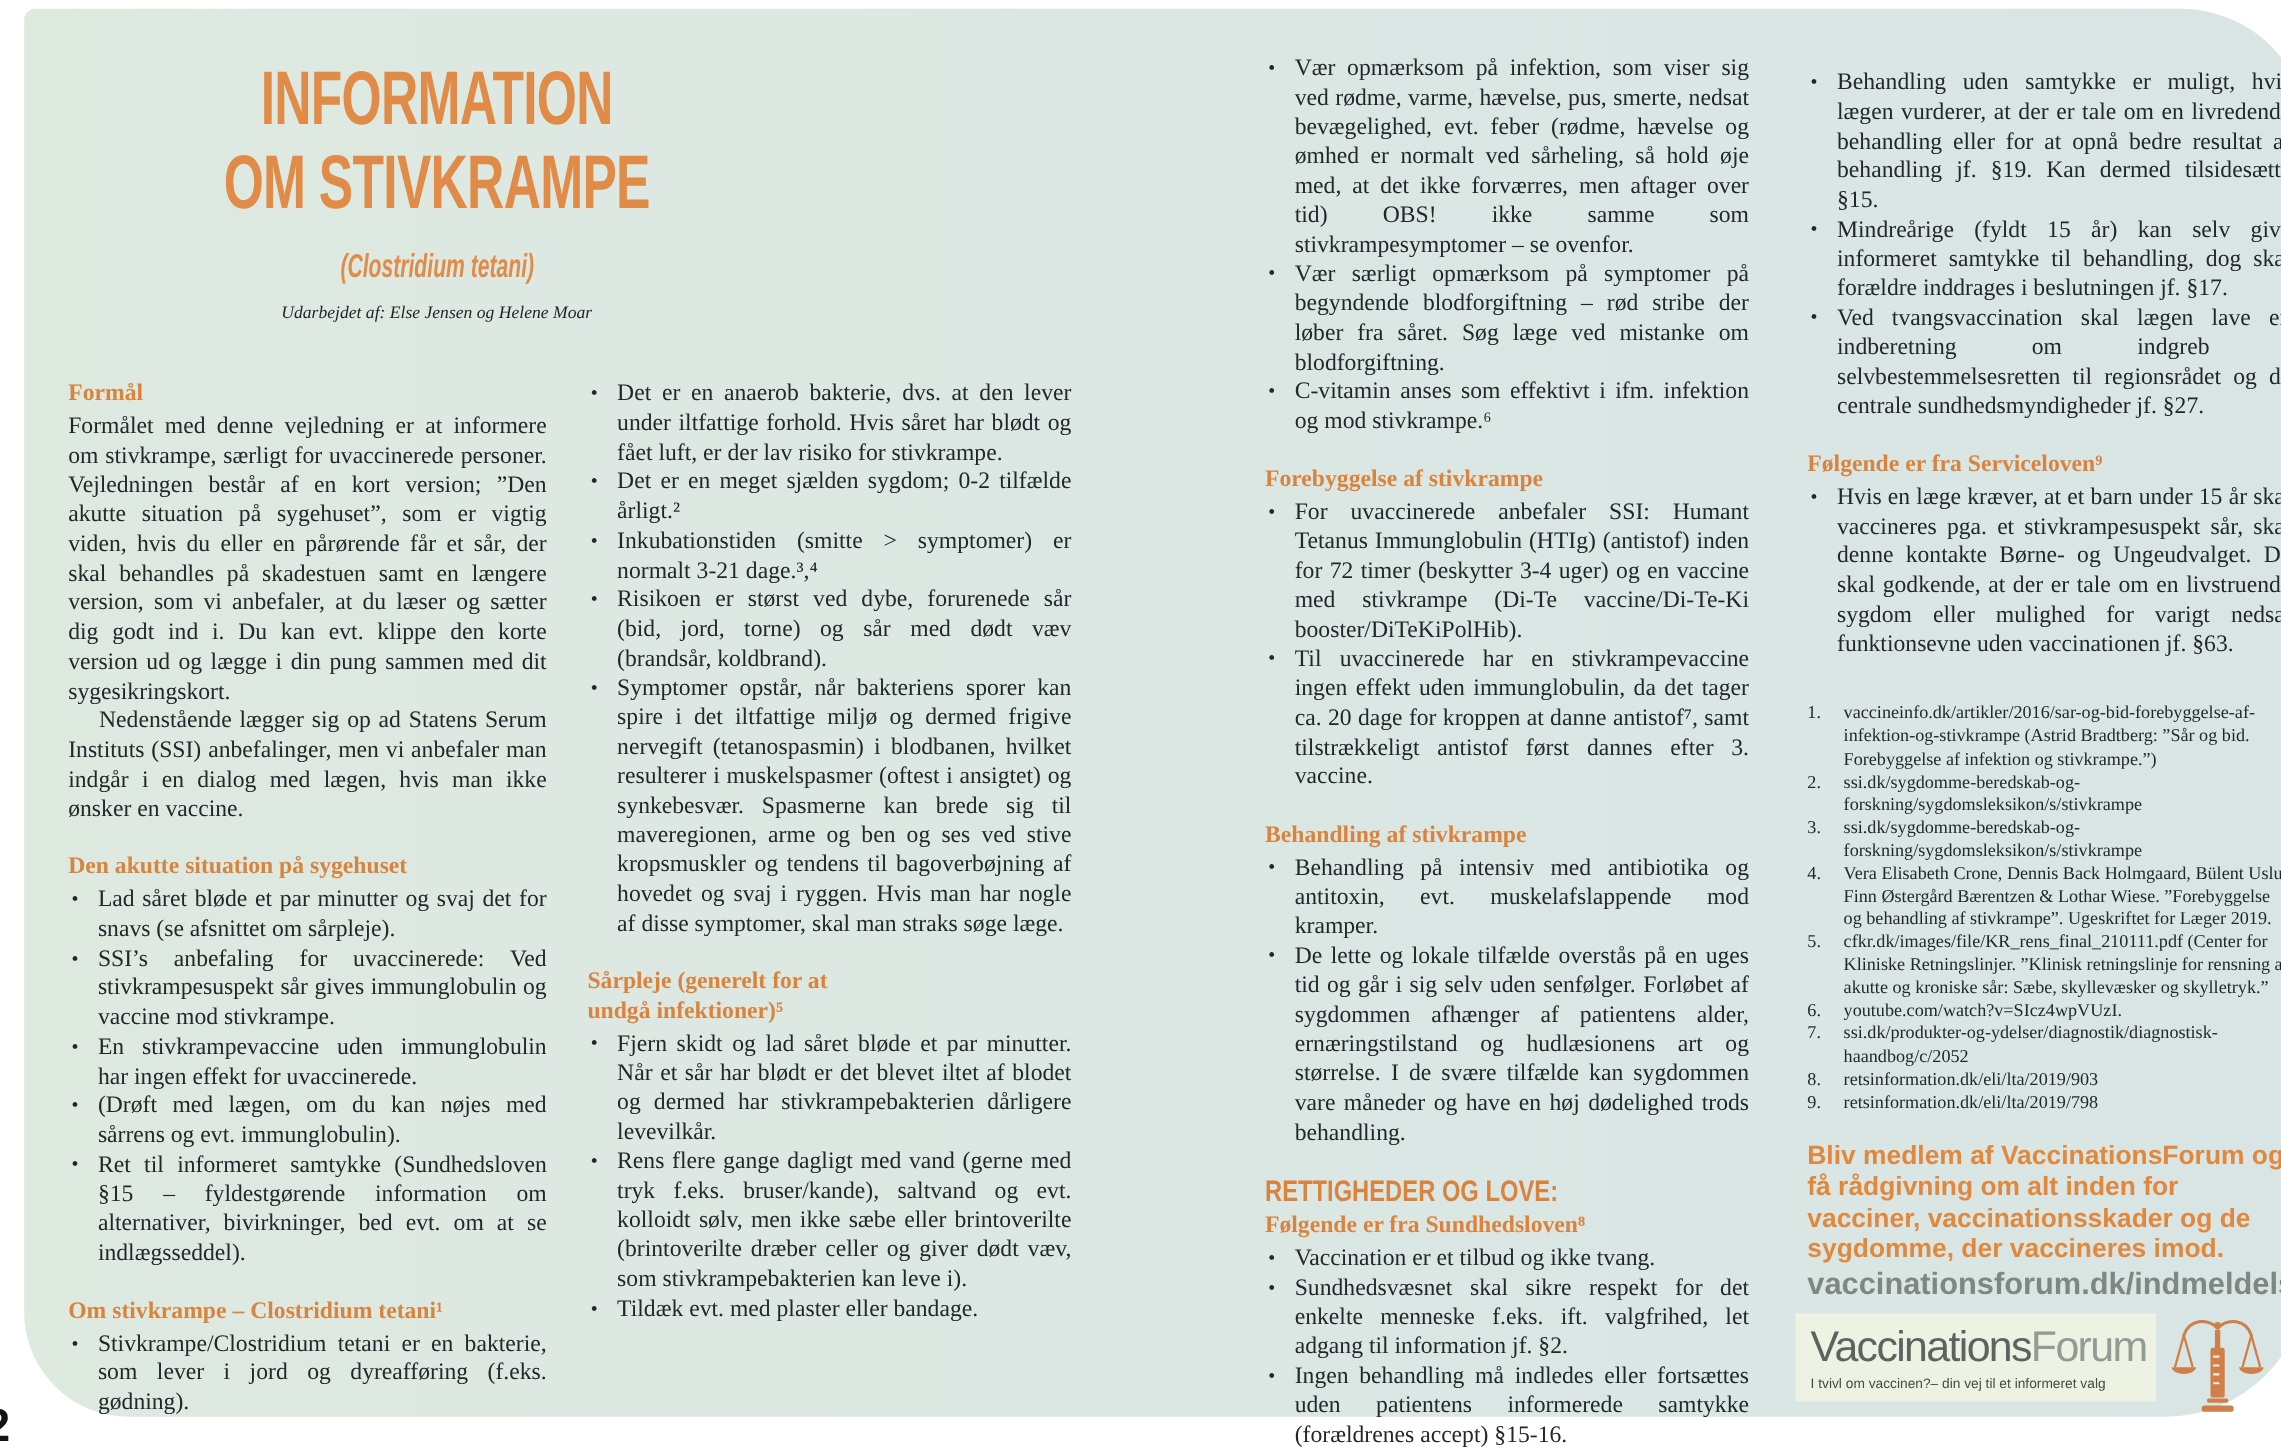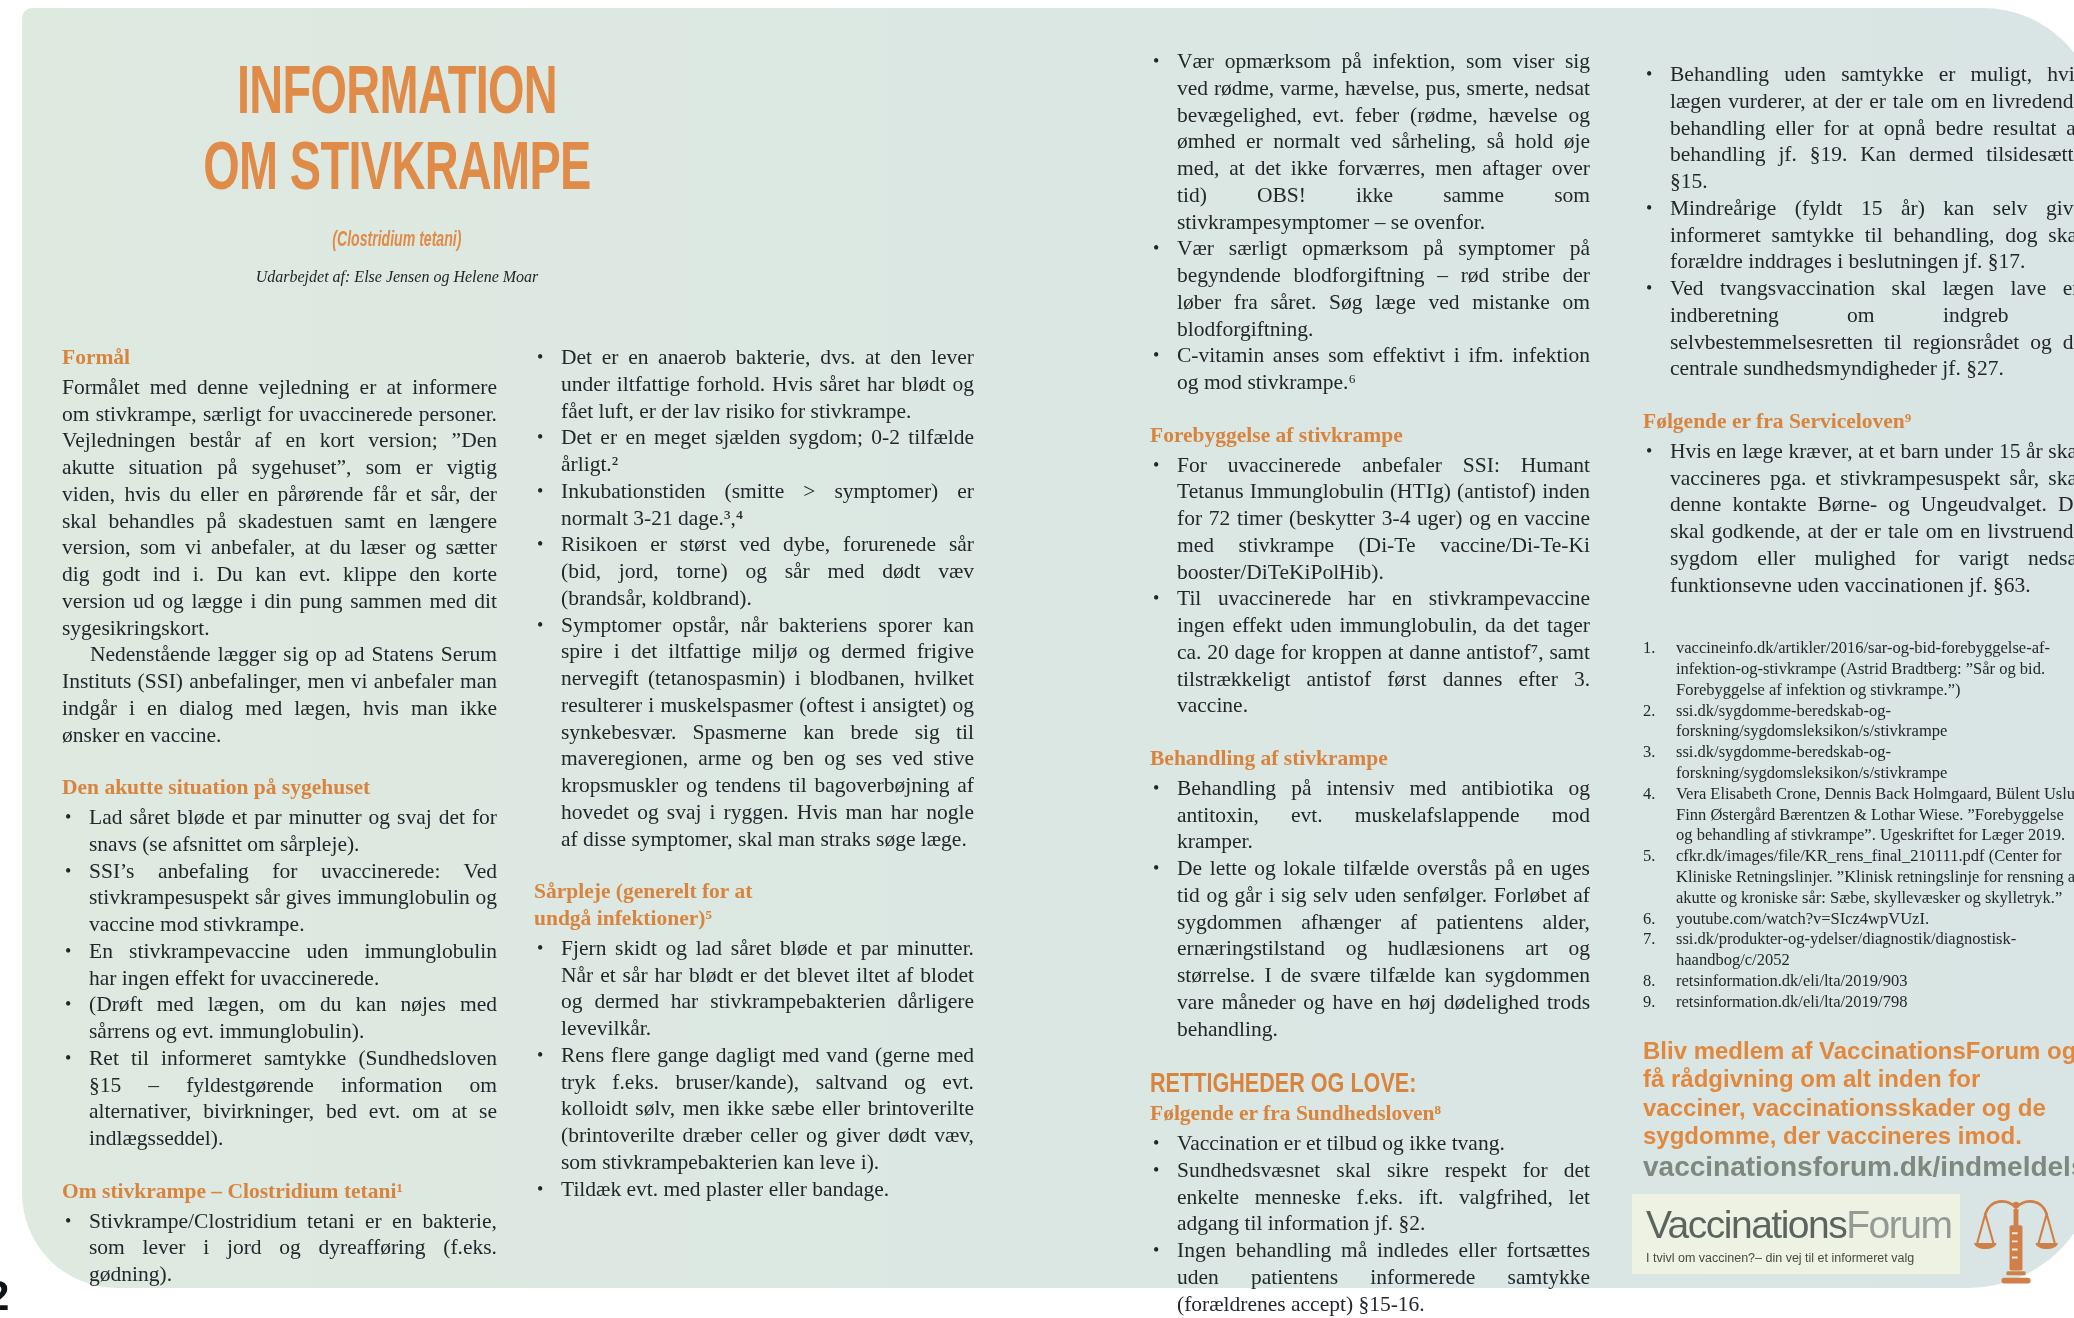--- a/index.html
+++ b/index.html
@@ -7,21 +7,21 @@
          font-family:"Liberation Serif","DejaVu Serif",serif;color:#23272b;padding-left:28px;}
   .panel{position:absolute;left:22px;top:8px;right:4px;bottom:30px;
          background:linear-gradient(90deg,#dee9e0 0%,#dbe7e3 55%,#d8e5e4 100%);
          border-radius:10px 115px 130px 95px;}
   
   .title-block{position:absolute;left:40px;top:44px;width:670px;text-align:center;}
   h1{margin:0;font-family:"Liberation Sans","DejaVu Sans",sans-serif;font-weight:bold;
      font-size:69px;line-height:76px;color:#e08b47;letter-spacing:-1px;}
   .t-line{display:block;transform:scaleX(.68);}
   .subtitle{margin-top:22px;font-family:"Liberation Sans","DejaVu Sans",sans-serif;
-            font-weight:bold;font-style:italic;font-size:22px;color:#e08b47;text-align:center;}
+            font-weight:bold;font-style:italic;font-size:30px;color:#e08b47;text-align:center;}
   .subtitle .sq{display:inline-block;transform:scaleX(.64);}
   .byline{margin-top:16px;font-style:italic;font-size:16px;color:#1e2226;}
   
   .col{position:absolute;font-size:21.5px;line-height:26.75px;}
   .col1{left:40px;top:336px;width:435px;}
   .col2{left:512px;top:336px;width:440px;}
   .col3{left:1128px;top:40px;width:440px;}
   .col4{left:1621px;top:40px;width:440px;margin-top:13px;}
   h2.h{font-size:21.5px;line-height:26.75px;font-weight:bold;color:#d9843e;
        margin:26px 0 3px;white-space:pre-line;}

